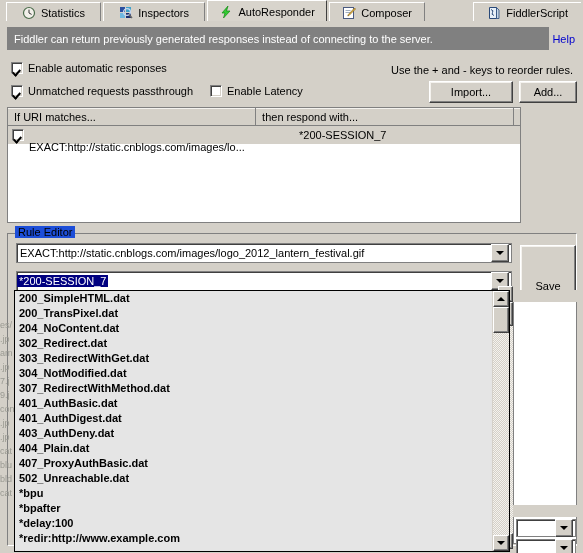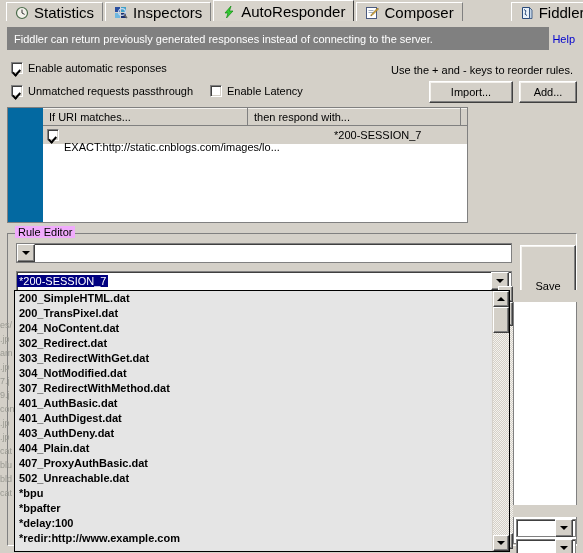--- a/index.html
+++ b/index.html
@@ -24,21 +24,21 @@
     border-right:1px solid #808080;
     padding:0 8px;margin-right:2px;
     position:relative;
   }
   .tab.active{
     height:22px;
     background:#d8d4cc;
     border-right:1px solid #404040;
     font-weight:normal;
   }
-  .tab .tlabel{font-size:15px;white-space:nowrap;}
+  .tab .tlabel{font-size:11px;white-space:nowrap;}
   .tabstrip .tabpad{flex:0 0 6px;}
   .tabunder{
     position:absolute;left:0;top:21px;width:583px;height:2px;background:#d4d0c8;
   }
   
   .ico{width:14px;height:14px;display:inline-block;position:relative;flex:0 0 14px;}
 
   
   .infobar{
     position:absolute;left:7px;top:27px;width:542px;height:23px;
@@ -76,26 +76,25 @@
     box-sizing:border-box;
     background:#d4d0c8;
     border:1px solid #fff;
     border-right-color:#404040;border-bottom-color:#404040;
     box-shadow:inset -1px -1px 0 #808080, inset 1px 1px 0 #f4f2ee;
     display:flex;align-items:center;justify-content:center;
     font-size:11px;cursor:default;
   }
   
   .grid{
-    position:absolute;left:7px;top:107px;width:461px;height:116px;
-    background:#0369a1;
+    position:absolute;left:7px;top:107px;width:514px;height:116px;
+    background:#fca5a5;
     border:1px solid #808080;
     box-sizing:border-box;
     overflow:hidden;
-    padding-left:35px;
   }
   .ghead{display:flex;height:17px;background:#d4d0c8;border-bottom:1px solid #808080;}
   .gh{
     box-sizing:border-box;height:17px;
     border-right:1px solid #808080;
     background:#d4d0c8;
     display:flex;align-items:center;padding-left:6px;
     font-size:11px;
     box-shadow:inset 0 1px 0 #f4f2ee;
   }
@@ -107,21 +106,21 @@
   .grow .c2{flex:1;overflow:hidden;white-space:nowrap;}
   .gbody{background:#fff;height:98px;}
 
   
   .group{
     position:absolute;left:7px;top:233px;width:570px;height:313px;
     border:1px solid #fff;border-top-color:#808080;border-left-color:#808080;
     box-sizing:border-box;
   }
   .grouptitle{
-    position:absolute;left:15px;top:226px;background:#f0abfc;
+    position:absolute;left:15px;top:226px;background:#1d4ed8;
     padding:0 3px;font-size:11px;text-align:center;
   }
   .combo{
     position:absolute;box-sizing:border-box;height:20px;
     background:#fff;
     border:1px solid #808080;
     box-shadow:inset 1px 1px 0 #404040;
     display:flex;align-items:center;
   }
   .combo .ctext{
@@ -289,20 +288,21 @@
       <span class="c1">EXACT:http://static.cnblogs.com/images/lo...</span>
       <span class="c2">*200-SESSION_7</span>
     </div>
   </div>
 </div>
 
 <div class="group"></div>
 <div class="grouptitle">Rule Editor</div>
 
 <div class="combo" style="left:16px;top:243px;width:496px;">
+  <span class="ctext">EXACT:http://static.cnblogs.com/images/logo_2012_lantern_festival.gif</span>
   <span class="cbtn">
     <span class="arrowdn"></span>
   </span>
 </div>
 
 <div class="combo" style="left:16px;top:271px;width:496px;">
   <span class="ctext sel">*200-SESSION_7</span>
   <span style="flex:1;"></span>
   <span class="cbtn">
     <span class="arrowdn"></span>

